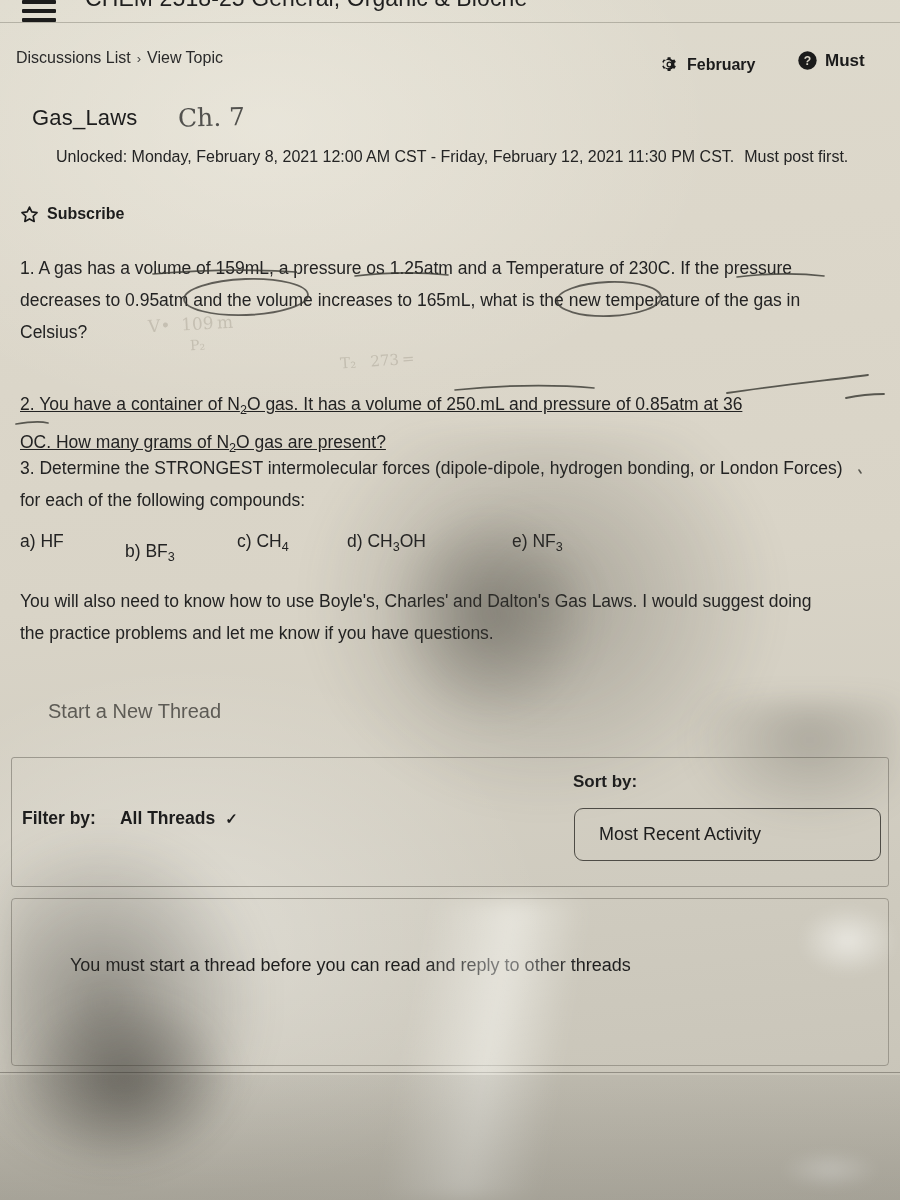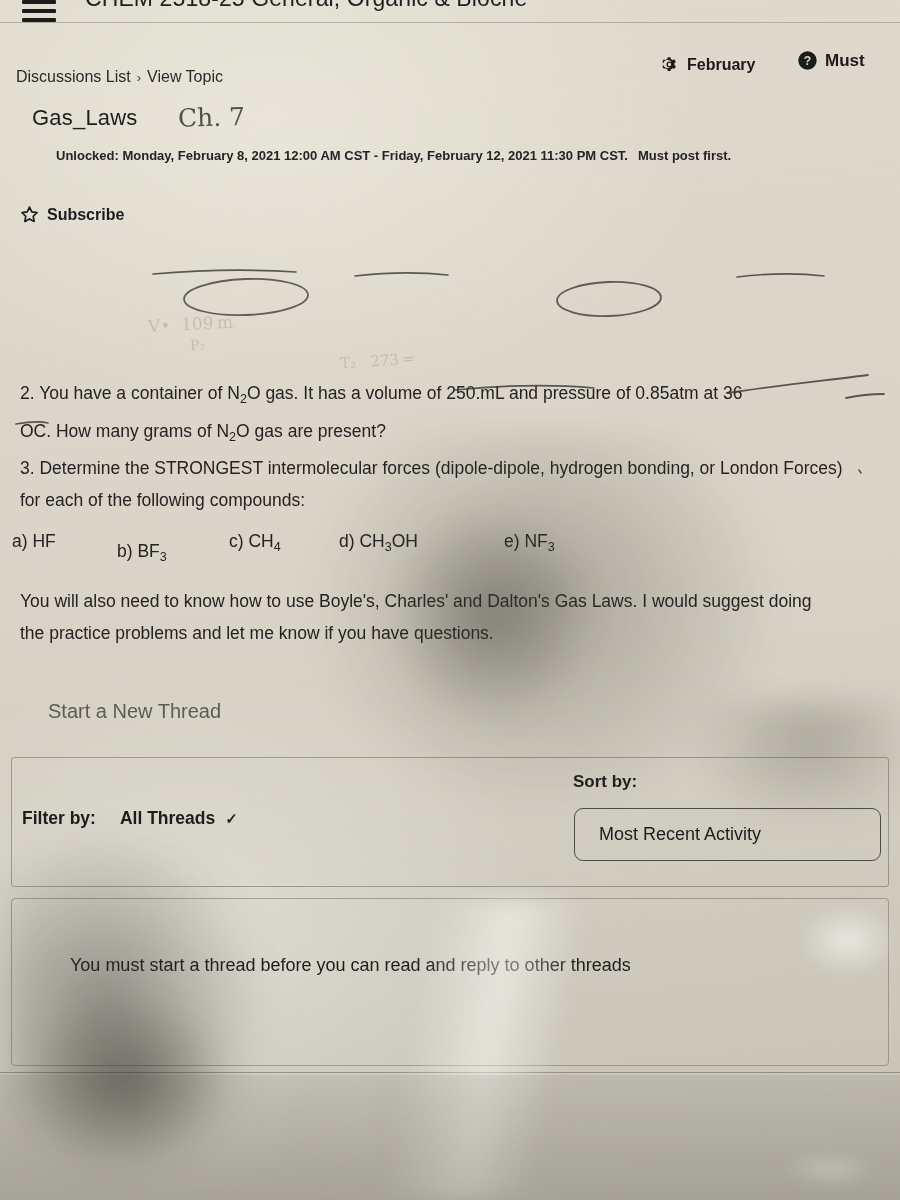--- a/index.html
+++ b/index.html
@@ -141,21 +141,21 @@
   }
   .topbar-rule {
     position: absolute;
     left: 0; top: 22px; width: 900px; height: 1px;
     background: rgba(120,116,104,0.42);
   }
 
   
   .breadcrumb {
     position: absolute;
-    left: 16px; top: 68px;
+    left: 16px; top: 49px;
     font-size: 16px;
     color: #2a2a2a;
     white-space: nowrap;
   }
   .breadcrumb .crumb-sep {
     margin: 0 6px;
     font-size: 13px;
     color: #444;
   }
   .breadcrumb .crumb { color: #2a2a2a; }
@@ -200,64 +200,63 @@
     font-size: 25px;
     color: #3a3a38;
     transform: rotate(-1.5deg);
     white-space: nowrap;
     opacity: 0.86;
   }
 
   .avail-line {
     position: absolute;
     left: 56px; top: 148px;
-    font-size: 13px;
-    font-weight: bold;
+    font-size: 16px;
+    font-weight: normal;
     color: #242424;
     white-space: nowrap;
   }
   .avail-line .must { margin-left: 10px; }
 
   .subscribe {
     position: absolute;
     left: 20px; top: 205px;
     display: flex;
-    align-items: center;
     gap: 8px;
     font-size: 16px;
     font-weight: bold;
     color: #1c1c1c;
   }
 
   
   .body-text {
     position: absolute;
     left: 20px;
     width: 840px;
     font-size: 17.5px;
     line-height: 32px;
     color: #232323;
   }
   .q1 { top: 252px; width: 835px; }
-  .q2 { top: 377px; width: 870px; }
+  .q2 { top: 388px; width: 870px; text-decoration: underline; }
   .q3 { top: 452px; width: 840px; }
   .note { top: 585px; width: 820px; }
 
   .sub { font-size: 0.72em; vertical-align: -0.28em; }
 
   
   .compounds {
     position: absolute;
     left: 12px; top: 531px;
     width: 620px;
     display: flex;
     font-size: 17.5px;
     color: #232323;
   }
-  .compounds .c0 { width: 105px; }
+  .compounds .c0 { width: 105px; margin-left: 8px; }
   .compounds .c1 { width: 112px; margin-top: 10px; }
   .compounds .c2 { width: 110px; }
   .compounds .c3 { width: 165px; }
   .compounds .c4 { width: 100px; }
 
   
   .start-thread {
     position: absolute;
     left: 48px; top: 700px;
     font-size: 20px;
@@ -409,20 +408,21 @@
 
   <div class="subscribe">
     <span>
       <svg class="icon-svg" width="19" height="19" viewBox="0 0 24 24" aria-hidden="true">
         <path d="M12 2.6l2.9 6.1 6.6.9-4.8 4.6 1.2 6.6L12 17.6 6.1 20.8l1.2-6.6L2.5 9.6l6.6-.9z" fill="none" stroke="#1b1b1b" stroke-width="2.1" stroke-linejoin="round"></path>
       </svg>
     </span>
     <span>Subscribe</span>
   </div>
 
+  <div class="body-text q1">1. A gas has a volume of 159mL, a pressure os 1.25atm and a Temperature of 230C. If the pressure decreases to 0.95atm and the volume increases to 165mL, what is the new temperature of the gas in Celsius?</div>
 
   <div class="body-text q2"><span>2. You have a container of N</span><span class="sub">2</span><span>O gas. It has a volume of 250.mL and pressure of 0.85atm at 36</span>
        <br>
        <span>OC. How many grams of N</span><span class="sub">2</span><span>O gas are present?</span>
   </div>
 
   <div class="body-text q3">3. Determine the STRONGEST intermolecular forces (dipole-dipole, hydrogen bonding, or London Forces) for each of the following compounds:</div>
 
   <div class="compounds">
     <div class="c0"><span>a) HF</span><span class="sub"></span><span></span></div>

